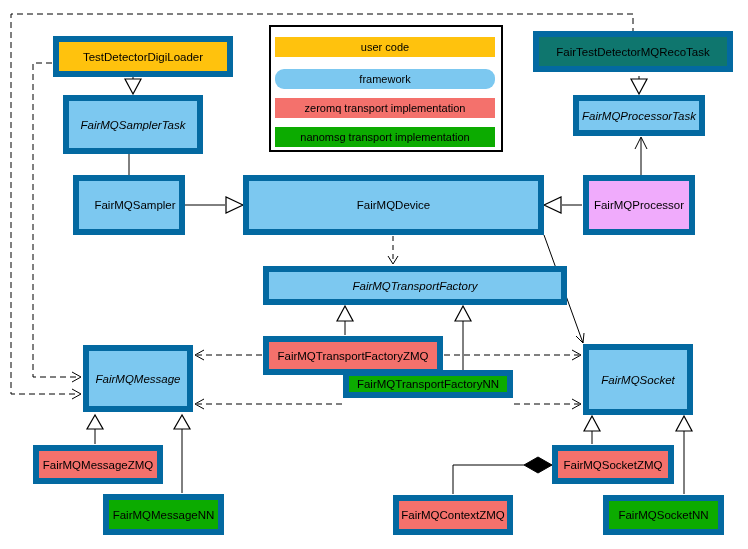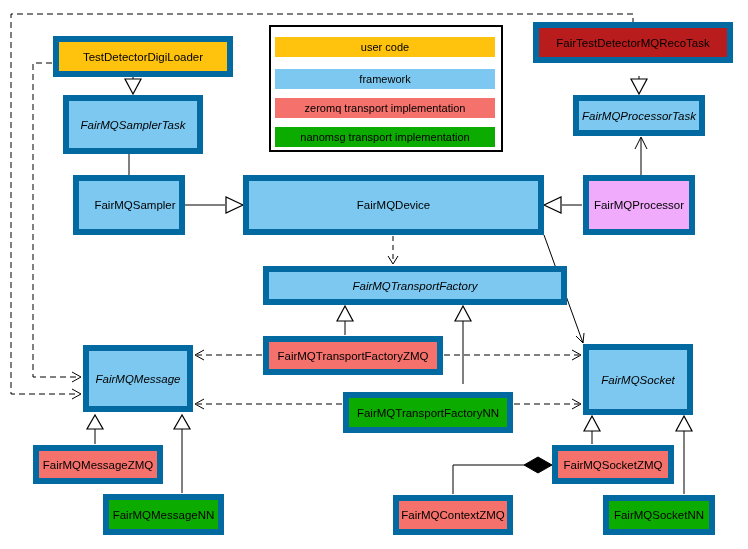--- a/index.html
+++ b/index.html
@@ -132,52 +132,52 @@
     </g>
 
     <g>
       <path d="M453,494 V465 H524" stroke="#000" fill="none" stroke-width="1"></path>
       <polygon points="524,465 538,457 552,465 538,473" fill="#000" stroke="#000"></polygon>
     </g>
   </svg>
 
   <div class="legend">
     <div class="legend-item" style="top: 10px; background: rgb(255, 194, 13);">user code</div>
-    <div class="legend-item" style="top: 42px; background: rgb(124, 200, 240);">framework</div>
+    <div class="legend-item" style="top: 42px; background: rgb(124, 200, 240); border-radius: 9px;">framework</div>
     <div class="legend-item" style="top: 71px; background: rgb(244, 113, 108);">zeromq transport implementation</div>
     <div class="legend-item" style="top: 100px; background: rgb(12, 171, 0);">nanomsg transport implementation</div>
   </div>
 
   <div class="node" style="left: 53px; top: 36px; width: 180px; height: 41px; background: rgb(255, 194, 13);">TestDetectorDigiLoader</div>
 
-  <div class="node" style="left: 533px; top: 22px; width: 200px; height: 41px; background: #b91c1c;">FairTestDetectorMQRecoTask</div>
+  <div class="node" style="left: 533px; top: 31px; width: 200px; height: 41px; background: #0f766e;">FairTestDetectorMQRecoTask</div>
 
   <div class="node abstract" style="left: 63px; top: 95px; width: 140px; height: 59px; background: rgb(124, 200, 240);">FairMQSamplerTask</div>
 
   <div class="node abstract" style="left: 573px; top: 95px; width: 132px; height: 41px; background: rgb(124, 200, 240);">FairMQProcessorTask</div>
 
   <div class="node" style="left: 73px; top: 175px; width: 112px; height: 60px; background: rgb(124, 200, 240); padding-left: 12px;">FairMQSampler</div>
 
   <div class="node" style="left: 243px; top: 175px; width: 301px; height: 60px; background: rgb(124, 200, 240);">FairMQDevice</div>
 
   <div class="node" style="left: 583px; top: 175px; width: 112px; height: 60px; background: #f0abfc;">FairMQProcessor</div>
 
   <div class="node abstract" style="left: 263px; top: 266px; width: 304px; height: 39px; background: rgb(124, 200, 240);">FairMQTransportFactory</div>
 
   <div class="node" style="left: 263px; top: 336px; width: 180px; height: 39px; background: rgb(244, 113, 108);">FairMQTransportFactoryZMQ</div>
 
-  <div class="node" style="left: 343px; top: 392px; width: 170px; height: 41px; background: rgb(12, 171, 0);">FairMQTransportFactoryNN</div>
+  <div class="node" style="left: 343px; top: 370px; width: 170px; height: 28px; background: rgb(12, 171, 0);">FairMQTransportFactoryNN</div>
 
   <div class="node abstract" style="left: 83px; top: 345px; width: 110px; height: 67px; background: rgb(124, 200, 240);">FairMQMessage</div>
 
   <div class="node abstract" style="left: 583px; top: 344px; width: 110px; height: 71px; background: rgb(124, 200, 240);">FairMQSocket</div>
 
   <div class="node" style="left: 33px; top: 445px; width: 130px; height: 39px; background: rgb(244, 113, 108);">FairMQMessageZMQ</div>
 
   <div class="node" style="left: 103px; top: 494px; width: 121px; height: 41px; background: rgb(12, 171, 0);">FairMQMessageNN</div>
 
   <div class="node" style="left: 393px; top: 495px; width: 120px; height: 40px; background: rgb(244, 113, 108);">FairMQContextZMQ</div>
 
   <div class="node" style="left: 552px; top: 445px; width: 122px; height: 39px; background: rgb(244, 113, 108);">FairMQSocketZMQ</div>
 
-  <div class="node" style="left: 603px; top: 495px; width: 112px; height: 40px; background: rgb(12, 171, 0);">FairMQSocketNN</div>
+  <div class="node" style="left: 603px; top: 495px; width: 121px; height: 40px; background: rgb(12, 171, 0);">FairMQSocketNN</div>
 
 </div>
 
 </body></html>

